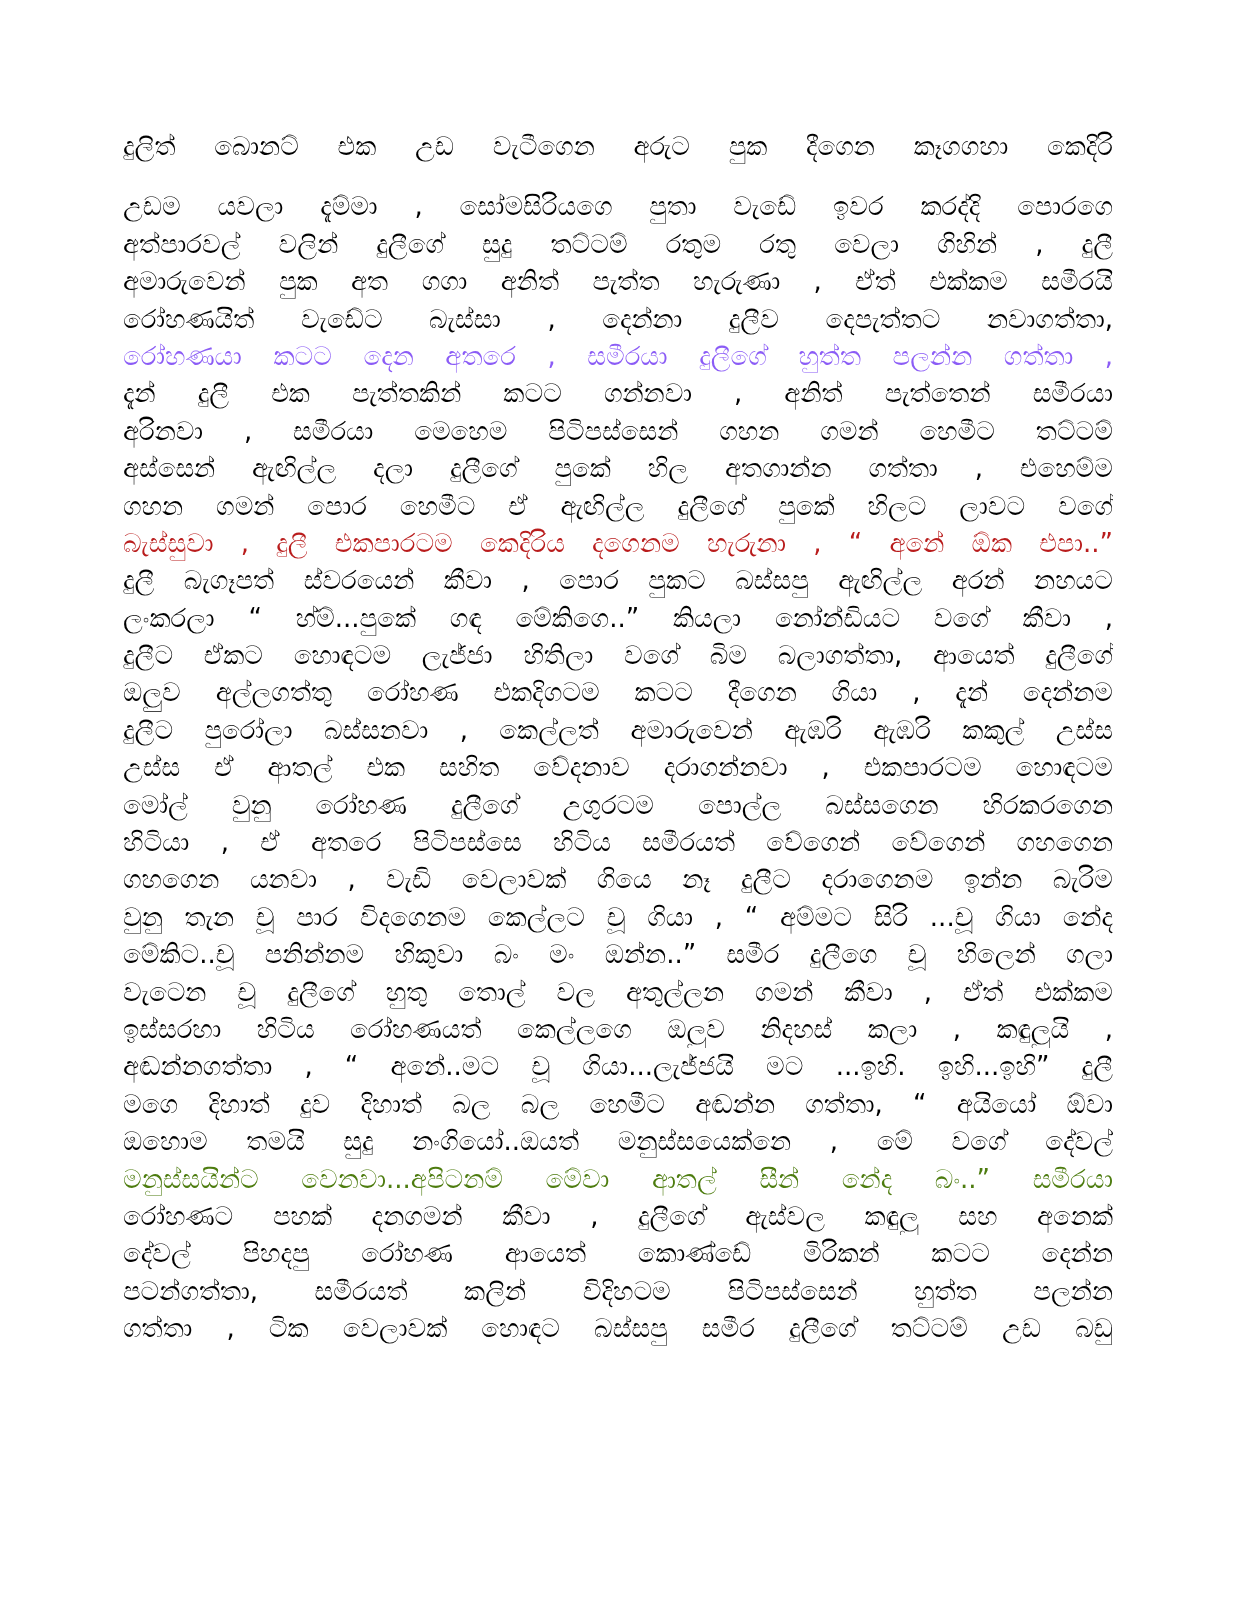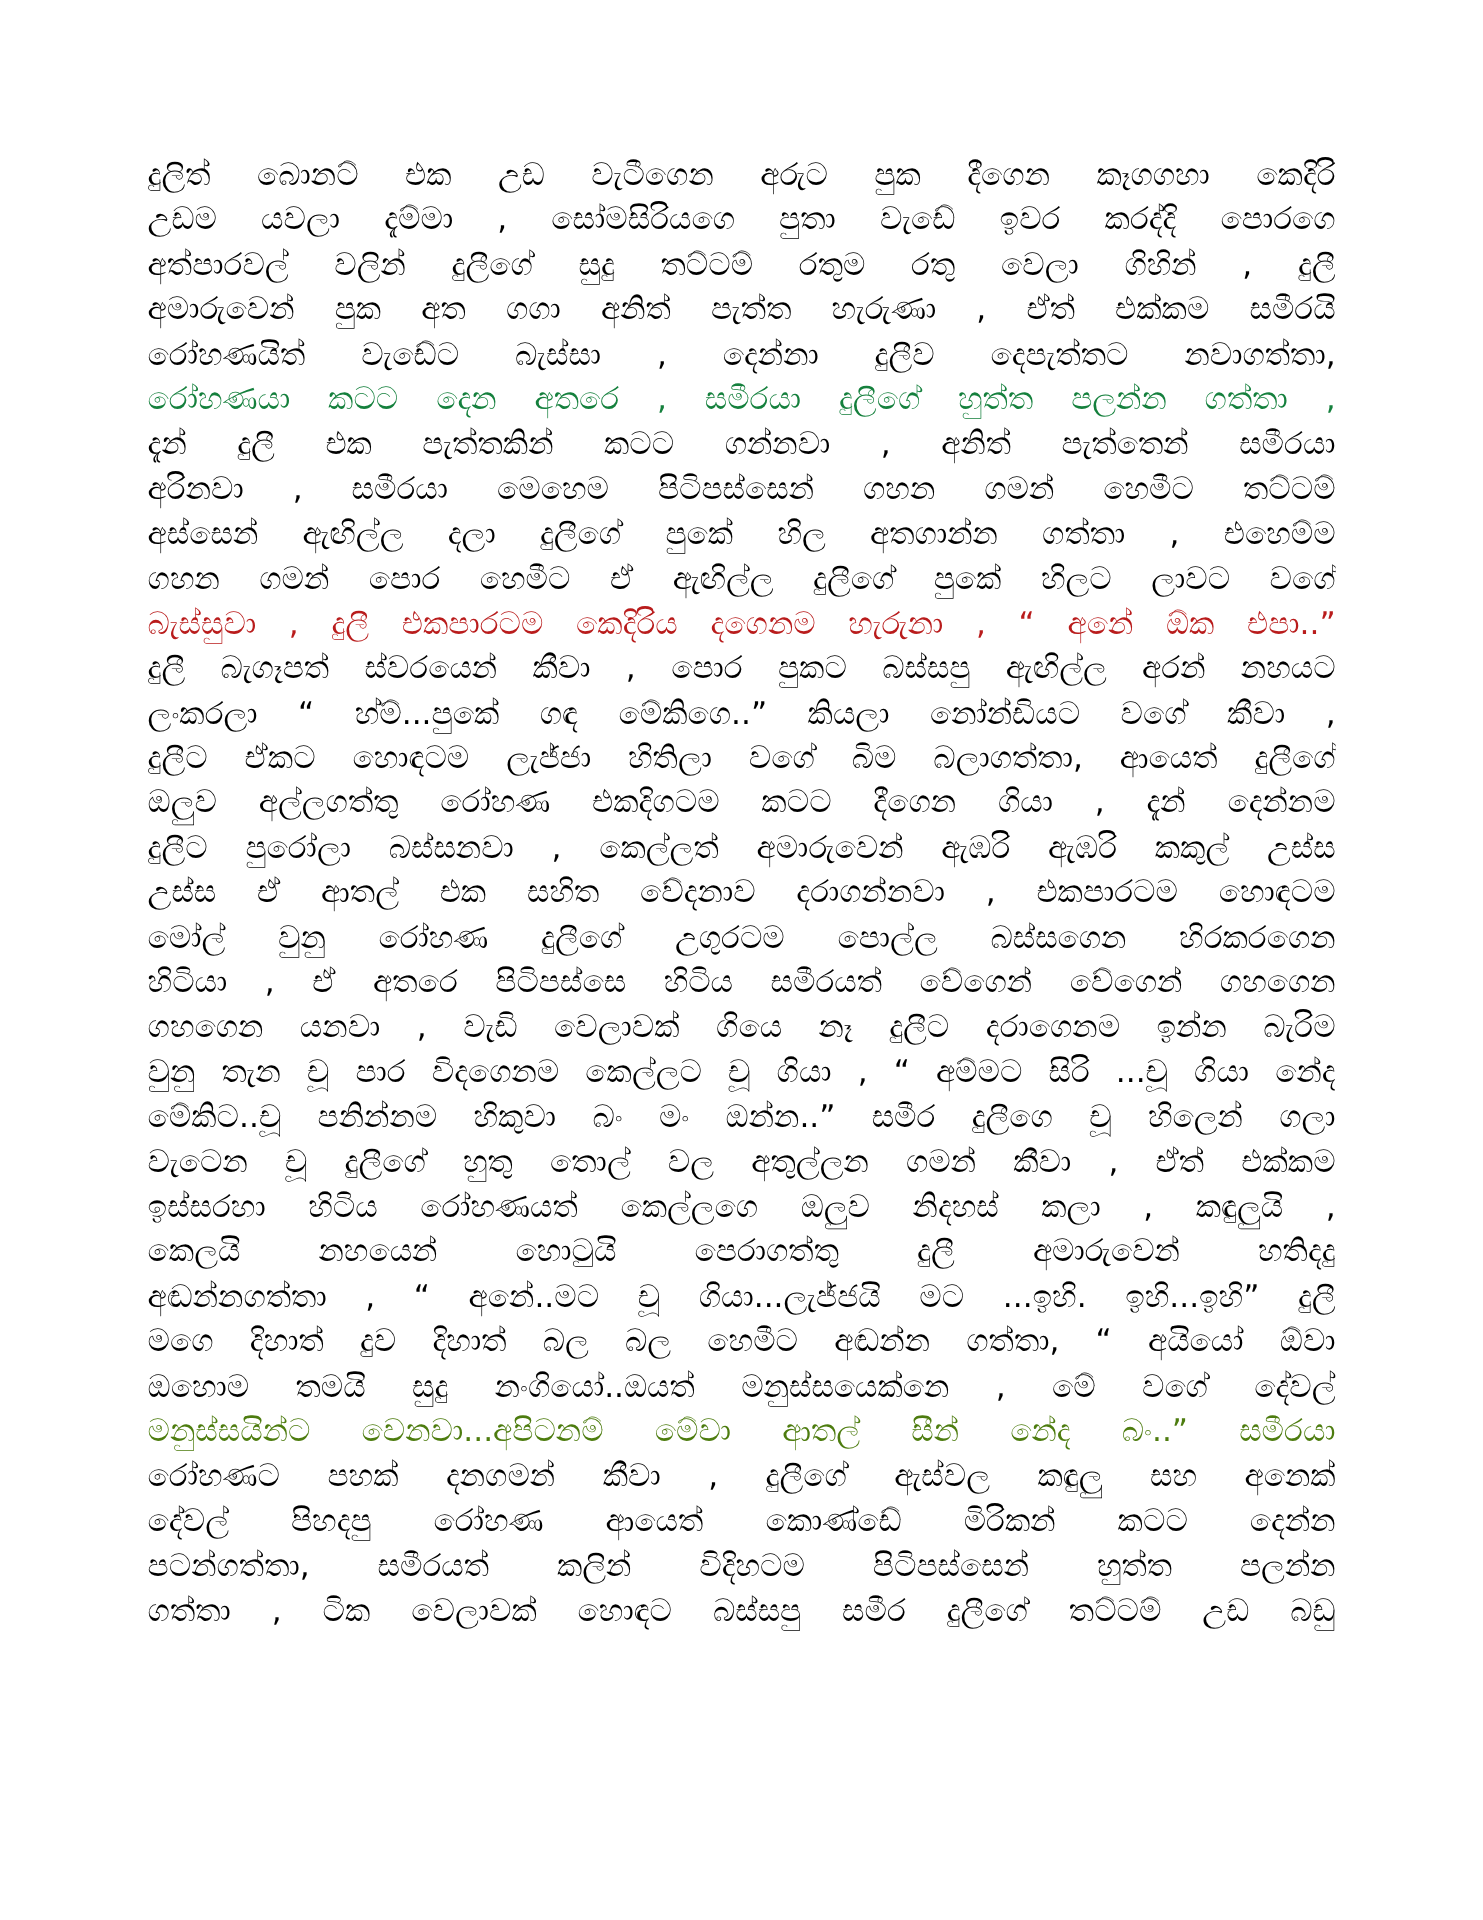--- a/index.html
+++ b/index.html
@@ -32,44 +32,43 @@
     white-space: normal;
     letter-spacing: 0;
   }
 </style>
 </head>
 <body>
 
 <div class="page" style="background: rgb(255, 255, 255);">
   <div class="text-block">
       <div class="text-line" style="color: rgb(0, 0, 0);">දුලිත් බොනට් එක උඩ වැටීගෙන අරුට පුක දීගෙන කෑගගහා කෙදිරි</div>
-      <div class="text-line" style="color: rgb(0, 0, 0);">උඩම යවලා දැම්මා , සෝමසිරියගෙ පුතා වැඩේ ඉවර කරද්දි පොරගෙ</div>
+      <div class="text-line" style="color: rgb(0, 0, 0); margin-top: 23px;">උඩම යවලා දැම්මා , සෝමසිරියගෙ පුතා වැඩේ ඉවර කරද්දි පොරගෙ</div>
       <div class="text-line" style="color: rgb(0, 0, 0);">අත්පාරවල් වලින් දුලීගේ සුදු තට්ටම් රතුම රතු වෙලා ගිහින් , දුලී</div>
       <div class="text-line" style="color: rgb(0, 0, 0);">අමාරුවෙන් පුක අත ගගා අනිත් පැත්ත හැරුණා , ඒත් එක්කම සමීරයි</div>
       <div class="text-line" style="color: rgb(0, 0, 0);">රෝහණයිත් වැඩේට බැස්සා , දෙන්නා දුලීව දෙපැත්තට නවාගත්තා,</div>
-      <div class="text-line" style="color: #15803d;">රෝහණයා කටට දෙන අතරෙ , සමීරයා දුලීගේ හුත්ත පලන්න ගත්තා ,</div>
+      <div class="text-line" style="color: #8b5cf6;">රෝහණයා කටට දෙන අතරෙ , සමීරයා දුලීගේ හුත්ත පලන්න ගත්තා ,</div>
       <div class="text-line" style="color: rgb(0, 0, 0);">දැන් දුලී එක පැත්තකින් කටට ගන්නවා , අනිත් පැත්තෙන් සමීරයා</div>
       <div class="text-line" style="color: rgb(0, 0, 0);">අරිනවා , සමීරයා මෙහෙම පිටිපස්සෙන් ගහන ගමන් හෙමීට තට්ටම්</div>
       <div class="text-line" style="color: rgb(0, 0, 0);">අස්සෙන් ඇඟිල්ල දලා දුලීගේ පුකේ හිල අතගාන්න ගත්තා , එහෙම්ම</div>
       <div class="text-line" style="color: rgb(0, 0, 0);">ගහන ගමන් පොර හෙමීට ඒ ඇඟිල්ල දුලීගේ පුකේ හිලට ලාවට වගේ</div>
       <div class="text-line" style="color: #b91c1c;">බැස්සුවා , දුලී එකපාරටම කෙදිරිය දගෙනම හැරුනා , “ අනේ ඕක එපා..”</div>
       <div class="text-line" style="color: rgb(0, 0, 0);">දුලී බැගෑපත් ස්වරයෙන් කීවා , පොර පුකට බස්සපු ඇඟිල්ල අරන් නහයට</div>
       <div class="text-line" style="color: rgb(0, 0, 0);">ලංකරලා “ හ්ම්...පුකේ ගඳ මේකිගෙ..” කියලා නෝන්ඩියට වගේ කීවා ,</div>
       <div class="text-line" style="color: rgb(0, 0, 0);">දුලීට ඒකට හොඳටම ලැජ්ජා හිතිලා වගේ බිම බලාගත්තා, ආයෙත් දුලීගේ</div>
       <div class="text-line" style="color: rgb(0, 0, 0);">ඔලුව අල්ලගත්තු රෝහණ එකදිගටම කටට දීගෙන ගියා , දැන් දෙන්නම</div>
       <div class="text-line" style="color: rgb(0, 0, 0);">දුලීට පුරෝලා බස්සනවා , කෙල්ලත් අමාරුවෙන් ඇඹරි ඇඹරි කකුල් උස්ස</div>
       <div class="text-line" style="color: rgb(0, 0, 0);">උස්ස ඒ ආතල් එක සහිත වේදනාව දරාගන්නවා , එකපාරටම හොඳටම</div>
       <div class="text-line" style="color: rgb(0, 0, 0);">මෝල් වුනු රෝහණ දුලීගේ උගුරටම පොල්ල බස්සගෙන හිරකරගෙන</div>
       <div class="text-line" style="color: rgb(0, 0, 0);">හිටියා , ඒ අතරෙ පිටිපස්සෙ හිටිය සමීරයත් වේගෙන් වේගෙන් ගහගෙන</div>
       <div class="text-line" style="color: rgb(0, 0, 0);">ගහගෙන යනවා , වැඩි වෙලාවක් ගියෙ නෑ දුලීට දරාගෙනම ඉන්න බැරිම</div>
       <div class="text-line" style="color: rgb(0, 0, 0);">වුනු තැන චූ පාර විදගෙනම කෙල්ලට චූ ගියා , “ අම්මට සිරි ...චූ ගියා නේද</div>
       <div class="text-line" style="color: rgb(0, 0, 0);">මේකිට..චූ පනින්නම හිකුවා බං මං ඔන්න..” සමීර දුලීගෙ චූ හිලෙන් ගලා</div>
       <div class="text-line" style="color: rgb(0, 0, 0);">වැටෙන චූ දුලීගේ හුතු තොල් වල අතුල්ලන ගමන් කීවා , ඒත් එක්කම</div>
       <div class="text-line" style="color: rgb(0, 0, 0);">ඉස්සරහා හිටිය රෝහණයත් කෙල්ලගෙ ඔලුව නිදහස් කලා , කඳුලුයි ,</div>
-      <div class="text-line" style="color: rgb(0, 0, 0);">කෙලයි නහයෙන් හොටුයි පෙරාගත්තු දුලී අමාරුවෙන් හතිදදු</div>
       <div class="text-line" style="color: rgb(0, 0, 0);">අඬන්නගත්තා , “ අනේ..මට චූ ගියා...ලැජ්ජයි මට ...ඉහි. ඉහි...ඉහි” දුලී</div>
       <div class="text-line" style="color: rgb(0, 0, 0);">මගෙ දිහාත් දුව දිහාත් බල බල හෙමීට අඬන්න ගත්තා, “ අයියෝ ඕවා</div>
       <div class="text-line" style="color: rgb(0, 0, 0);">ඔහොම තමයි සුදු නංගියෝ..ඔයත් මනුස්සයෙක්නෙ , මේ වගේ දේවල්</div>
       <div class="text-line" style="color: #4d7c0f;">මනුස්සයින්ට වෙනවා...අපිටනම් මේවා ආතල් සීන් නේද බං..” සමීරයා</div>
       <div class="text-line" style="color: rgb(0, 0, 0);">රෝහණට පහක් දනගමන් කීවා , දුලීගේ ඇස්වල කඳුලු සහ අනෙක්</div>
       <div class="text-line" style="color: rgb(0, 0, 0);">දේවල් පිහදපු රෝහණ ආයෙත් කොණ්ඩේ මිරිකන් කටට දෙන්න</div>
       <div class="text-line" style="color: rgb(0, 0, 0);">පටන්ගත්තා, සමීරයත් කලින් විදිහටම පිටිපස්සෙන් හුත්ත පලන්න</div>
       <div class="text-line" style="color: rgb(0, 0, 0);">ගත්තා , ටික වෙලාවක් හොඳට බස්සපු සමීර දුලීගේ තට්ටම් උඩ බඩු</div>
     </div>
 </div>

